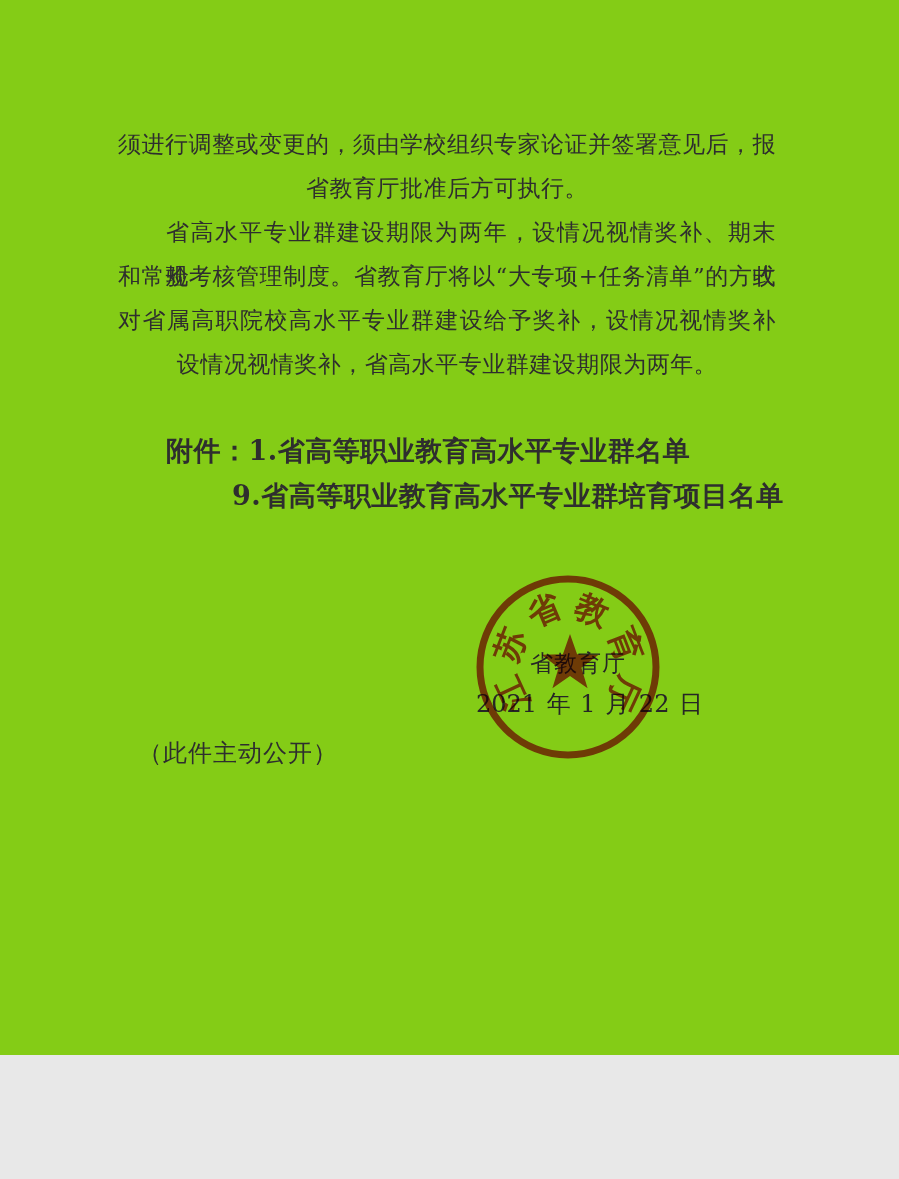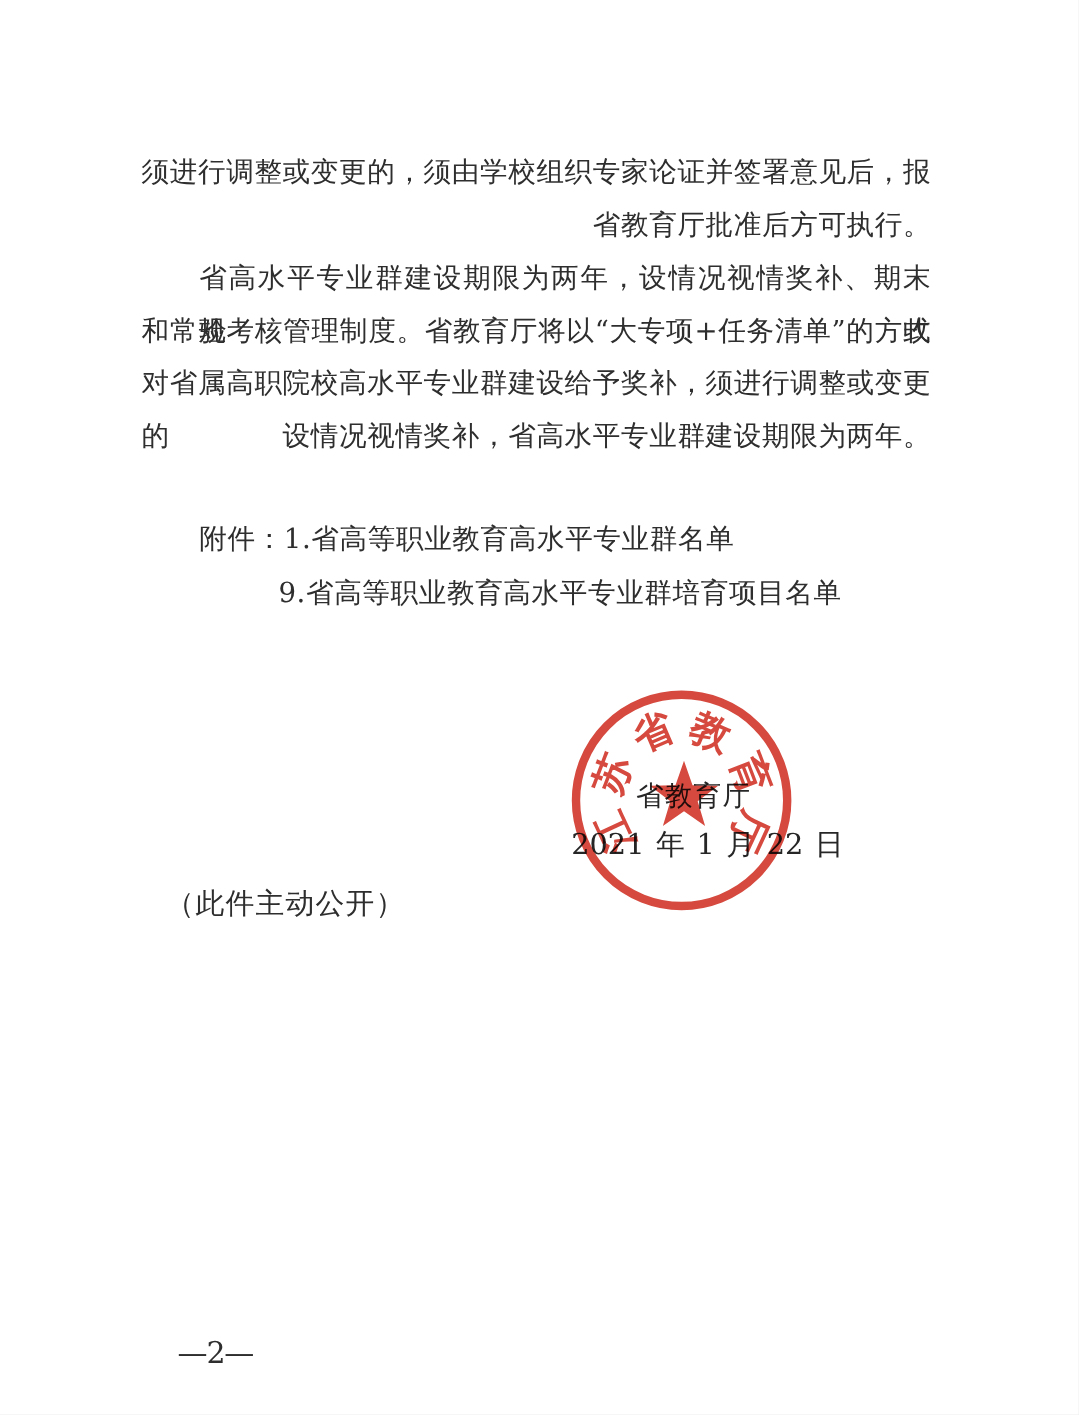--- a/index.html
+++ b/index.html
@@ -3,63 +3,64 @@
 <meta charset="utf-8">
 <style>
   html, body {
     margin: 0;
     padding: 0;
     background: #e8e8e8;
   }
   .page {
     position: relative;
     width: 899px;
-    height: 1179px;
+    height: 1055px;
     margin: 0 auto;
-    background: #ffffff;
+    background: #84cc16;
     overflow: hidden;
     font-family: "DejaVu Serif", "Liberation Serif", serif;
     color: #2e2e2e;
   }
   
   .body-text {
     position: absolute;
     left: 118px;
     top: 122px;
     width: 658px;
   }
   .line {
     font-size: 23px;
     line-height: 44px;
     height: 44px;
     white-space: nowrap;
-    text-align: right;
+    text-align: center;
     letter-spacing: 0.5px;
   }
   .line.justify {
     white-space: normal;
     text-align: justify;
     text-align-last: justify;
   }
   .line.indent {
     padding-left: 48px;
   }
   
   .attachments {
     position: absolute;
     left: 118px;
     top: 428px;
     width: 658px;
   }
   .att-line {
-    font-size: 23px;
+    font-size: 27px;
     line-height: 45px;
     height: 45px;
     white-space: nowrap;
     letter-spacing: 0.5px;
+    font-weight: bold;
   }
   .att-line-1 { padding-left: 48px; }
   .att-line-2 { padding-left: 114px; }
   
   .sig-issuer {
     position: absolute;
     left: 528px;
     top: 648px;
     width: 100px;
     font-size: 23px;
@@ -117,21 +118,21 @@
 </head>
 <body>
 
 <div class="page">
 
   <div class="body-text">
     <div class="line justify">须进行调整或变更的，须由学校组织专家论证并签署意见后，报</div>
     <div class="line">省教育厅批准后方可执行。</div>
     <div class="line justify indent">省高水平专业群建设期限为两年，设情况视情奖补、期末验收</div>
     <div class="line justify">和常规考核管理制度。省教育厅将以“大专项+任务清单”的方式</div>
-    <div class="line justify">对省属高职院校高水平专业群建设给予奖补，须进行调整或变更的</div>
+    <div class="line justify">对省属高职院校高水平专业群建设给予奖补，设情况视情奖补</div>
     <div class="line">设情况视情奖补，省高水平专业群建设期限为两年。</div>
   </div>
 
   <div class="attachments">
     <div class="att-line att-line-1"><span>附件：</span><span>1.省高等职业教育高水平专业群名单</span></div>
     <div class="att-line att-line-2">9.省高等职业教育高水平专业群培育项目名单</div>
   </div>
 
   <div class="sig-issuer">省教育厅</div>
   <div class="sig-date">2021 年 1 月 22 日</div>

